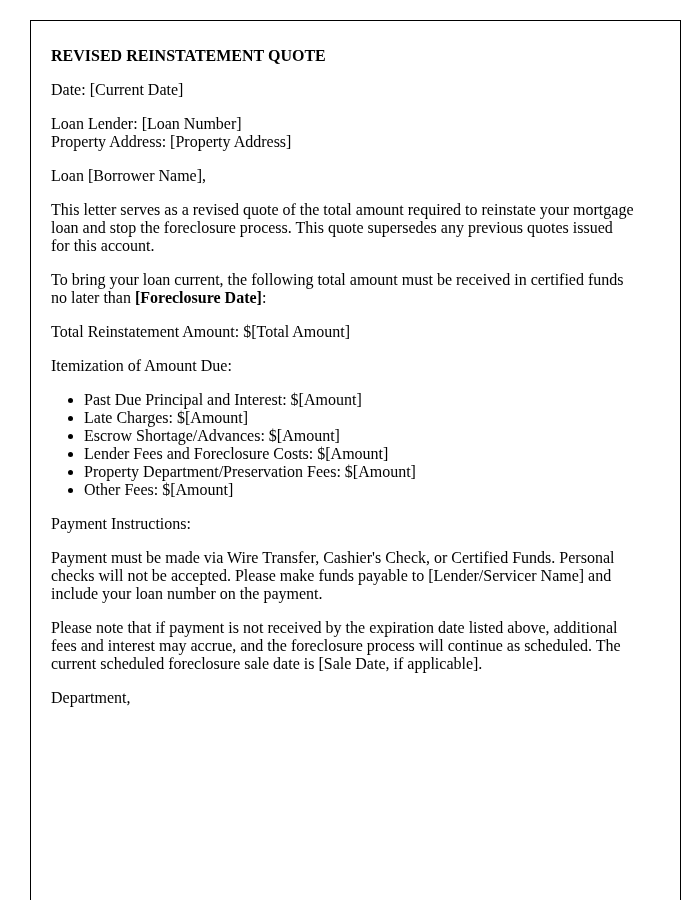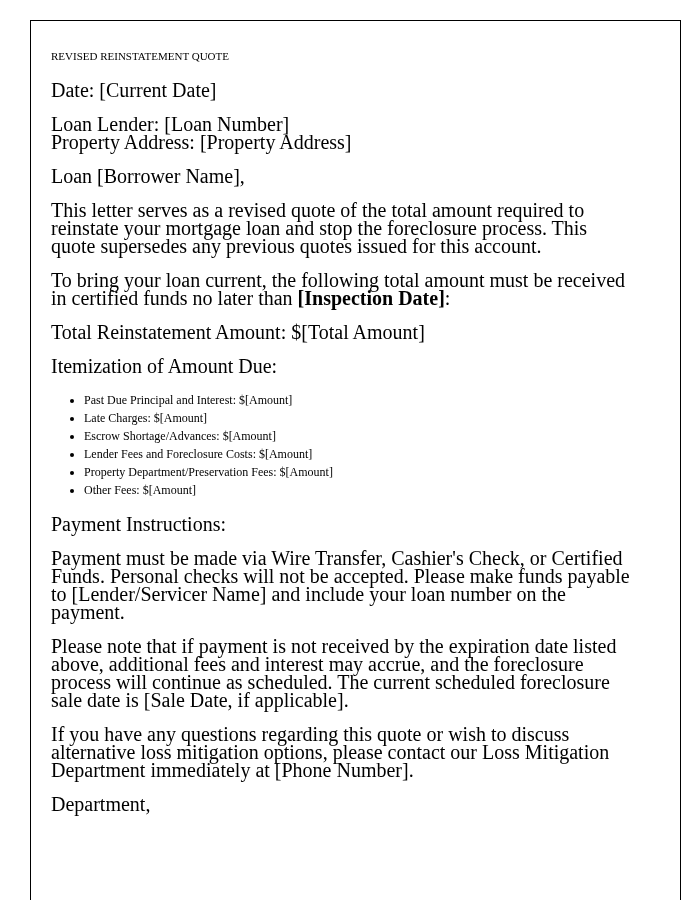--- a/index.html
+++ b/index.html
@@ -20,35 +20,35 @@
     left: 30px;
     top: 20px;
     width: 651px;
     height: 1080px; 
     border: 1px solid #000000;
     background: #ffffff;
     padding: 26px 45px 20px 20px;
   }
   .page p, .page h1, .page div.block {
     margin: 0 0 16px 0;
-    font-size: 20px;
+    font-size: 16px;
     line-height: 18px;
     font-weight: normal;
   }
   h1.title {
-    font-weight: normal;
-    font-size: 11px;
+    font-weight: bold;
+    font-size: 16px;
   }
   .bold {
     font-weight: bold;
   }
   ul.itemization {
     margin: 0 0 16px 0;
     padding: 0 0 0 33px;
-    font-size: 12px;
+    font-size: 16px;
     line-height: 18px;
     list-style-type: disc;
   }
   ul.itemization li {
     margin: 0;
     padding: 0;
   }
 </style>
 </head>
 <body>
@@ -61,38 +61,37 @@
 
   <div class="block">
     <div>Loan Lender: [Loan Number]</div>
     <div>Property Address: [Property Address]</div>
   </div>
 
   <p>Loan [Borrower Name],</p>
 
   <p>This letter serves as a revised quote of the total amount required to reinstate your mortgage loan and stop the foreclosure process. This quote supersedes any previous quotes issued for this account.</p>
 
-  <p><span>To bring your loan current, the following total amount must be received in certified funds no later than </span><span class="bold">[Inspection Date]</span><span>:</span></p>
+  <p><span>To bring your loan current, the following total amount must be received in certified funds no later than </span><span class="bold">[Foreclosure Date]</span><span>:</span></p>
 
   <p class="bold">Total Reinstatement Amount: $[Total Amount]</p>
 
   <p class="bold">Itemization of Amount Due:</p>
 
   <ul class="itemization">
     <li>Past Due Principal and Interest: $[Amount]</li>
     <li>Late Charges: $[Amount]</li>
     <li>Escrow Shortage/Advances: $[Amount]</li>
     <li>Lender Fees and Foreclosure Costs: $[Amount]</li>
     <li>Property Department/Preservation Fees: $[Amount]</li>
     <li>Other Fees: $[Amount]</li>
   </ul>
 
   <p class="bold">Payment Instructions:</p>
 
   <p>Payment must be made via Wire Transfer, Cashier's Check, or Certified Funds. Personal checks will not be accepted. Please make funds payable to [Lender/Servicer Name] and include your loan number on the payment.</p>
 
   <p>Please note that if payment is not received by the expiration date listed above, additional fees and interest may accrue, and the foreclosure process will continue as scheduled. The current scheduled foreclosure sale date is [Sale Date, if applicable].</p>
 
-  <p>If you have any questions regarding this quote or wish to discuss alternative loss mitigation options, please contact our Loss Mitigation Department immediately at [Phone Number].</p>
 
   <p>Department,</p>
 
 </div>
 
 </body></html>

